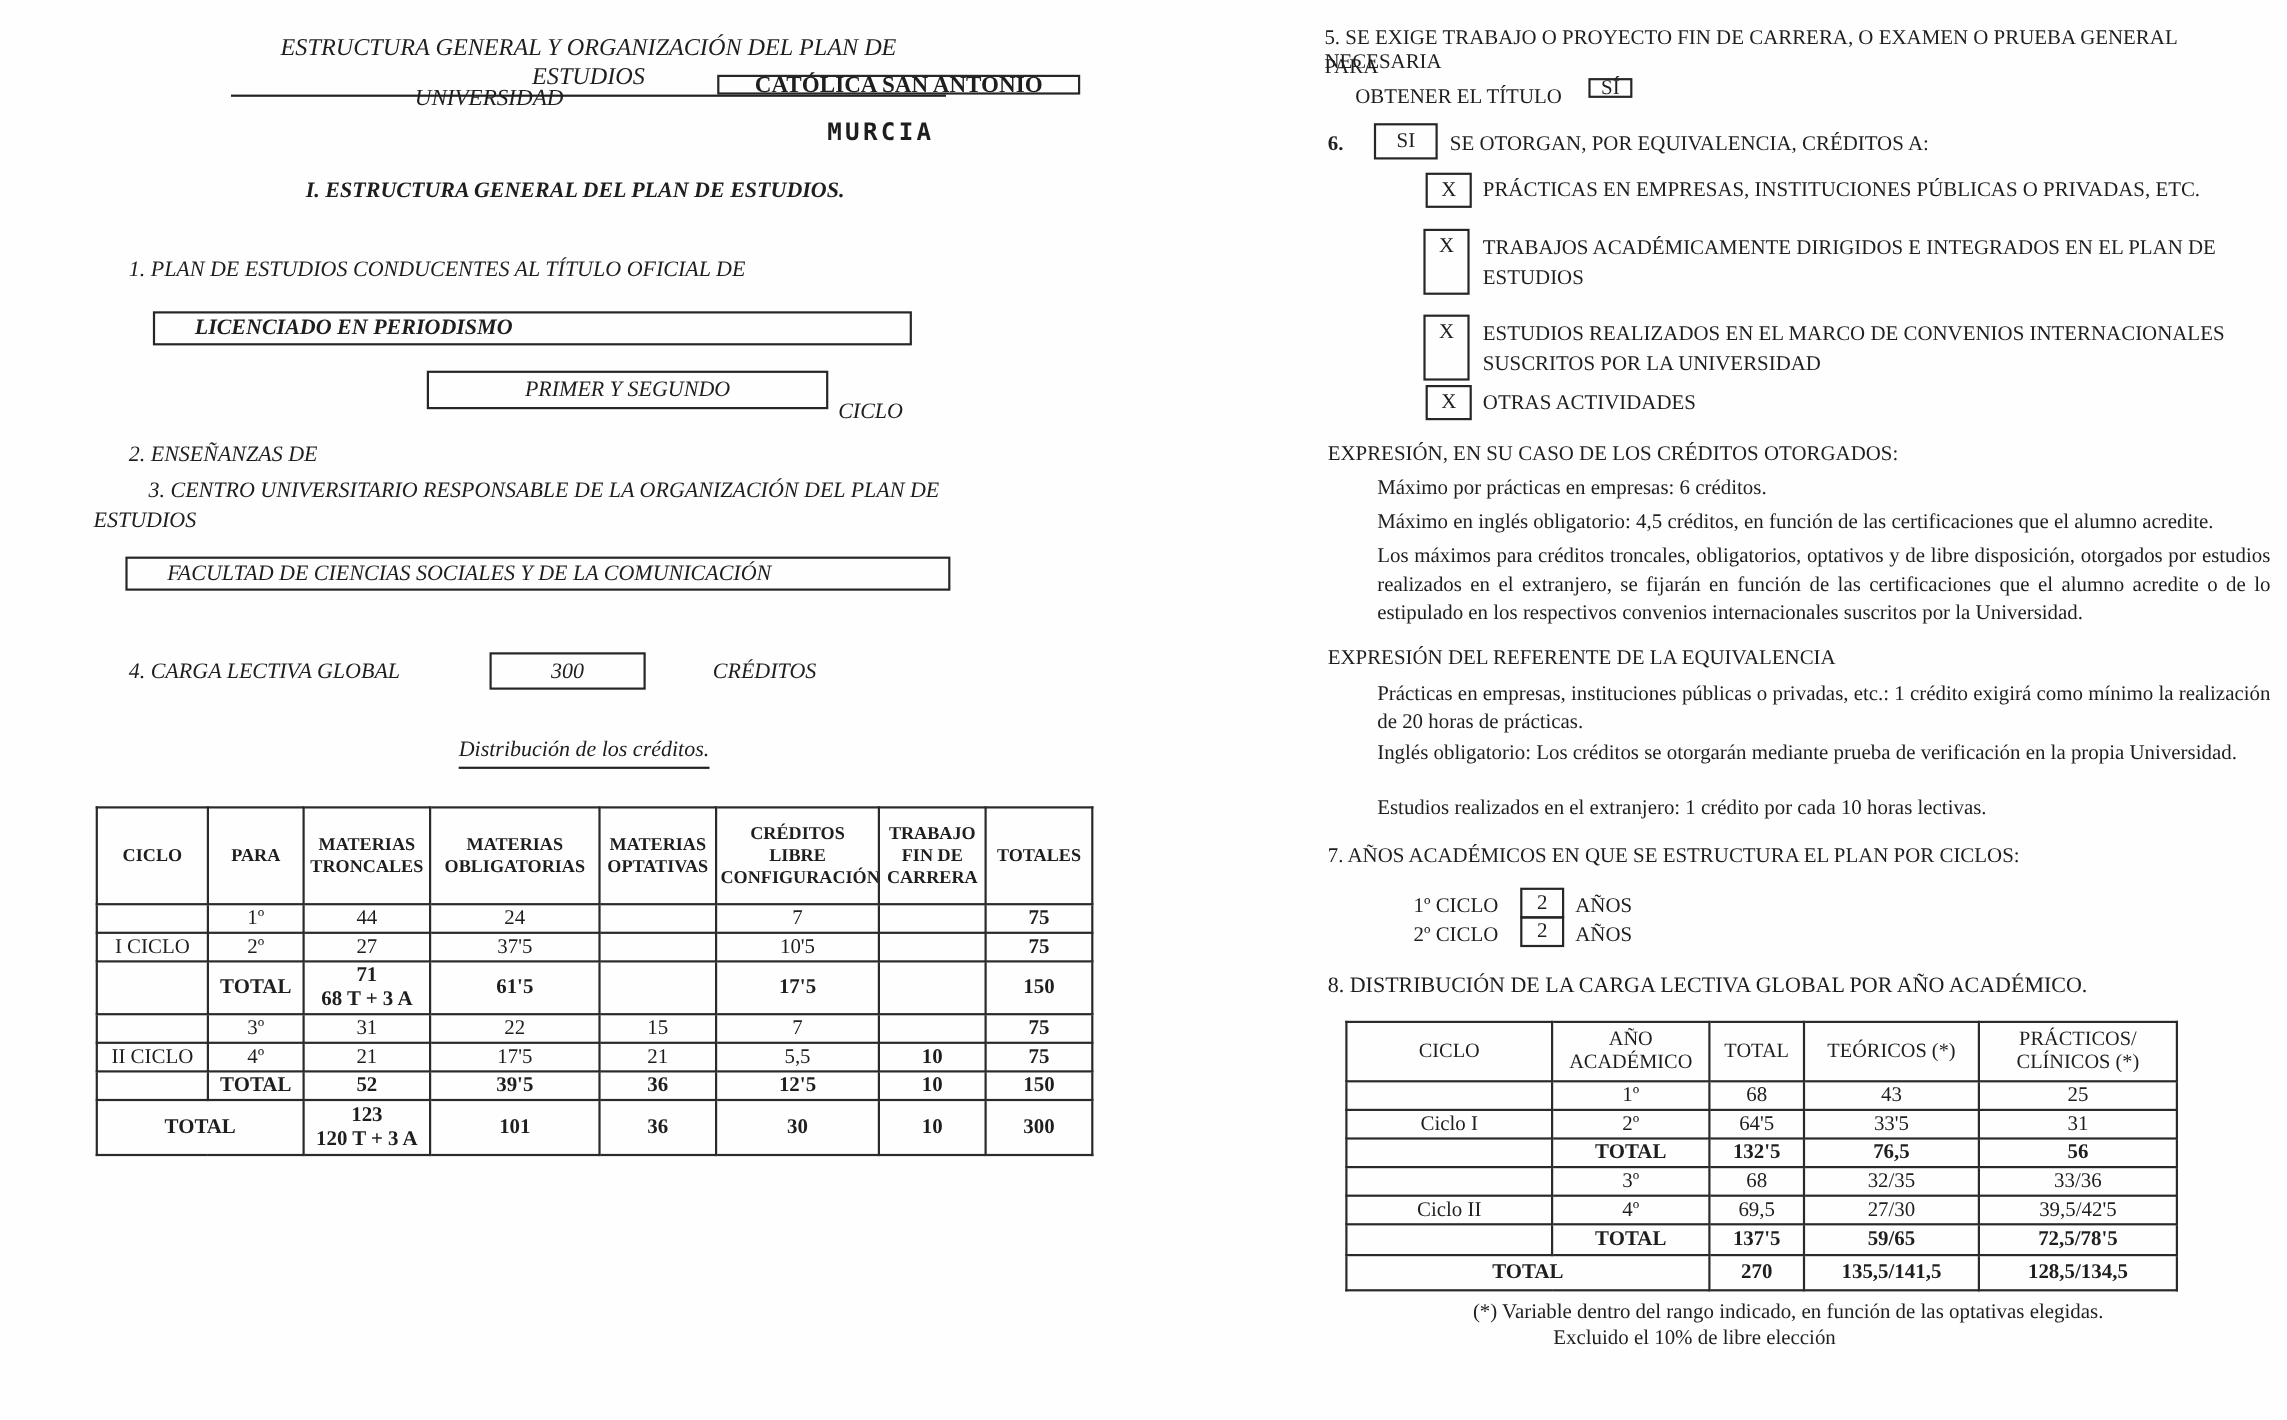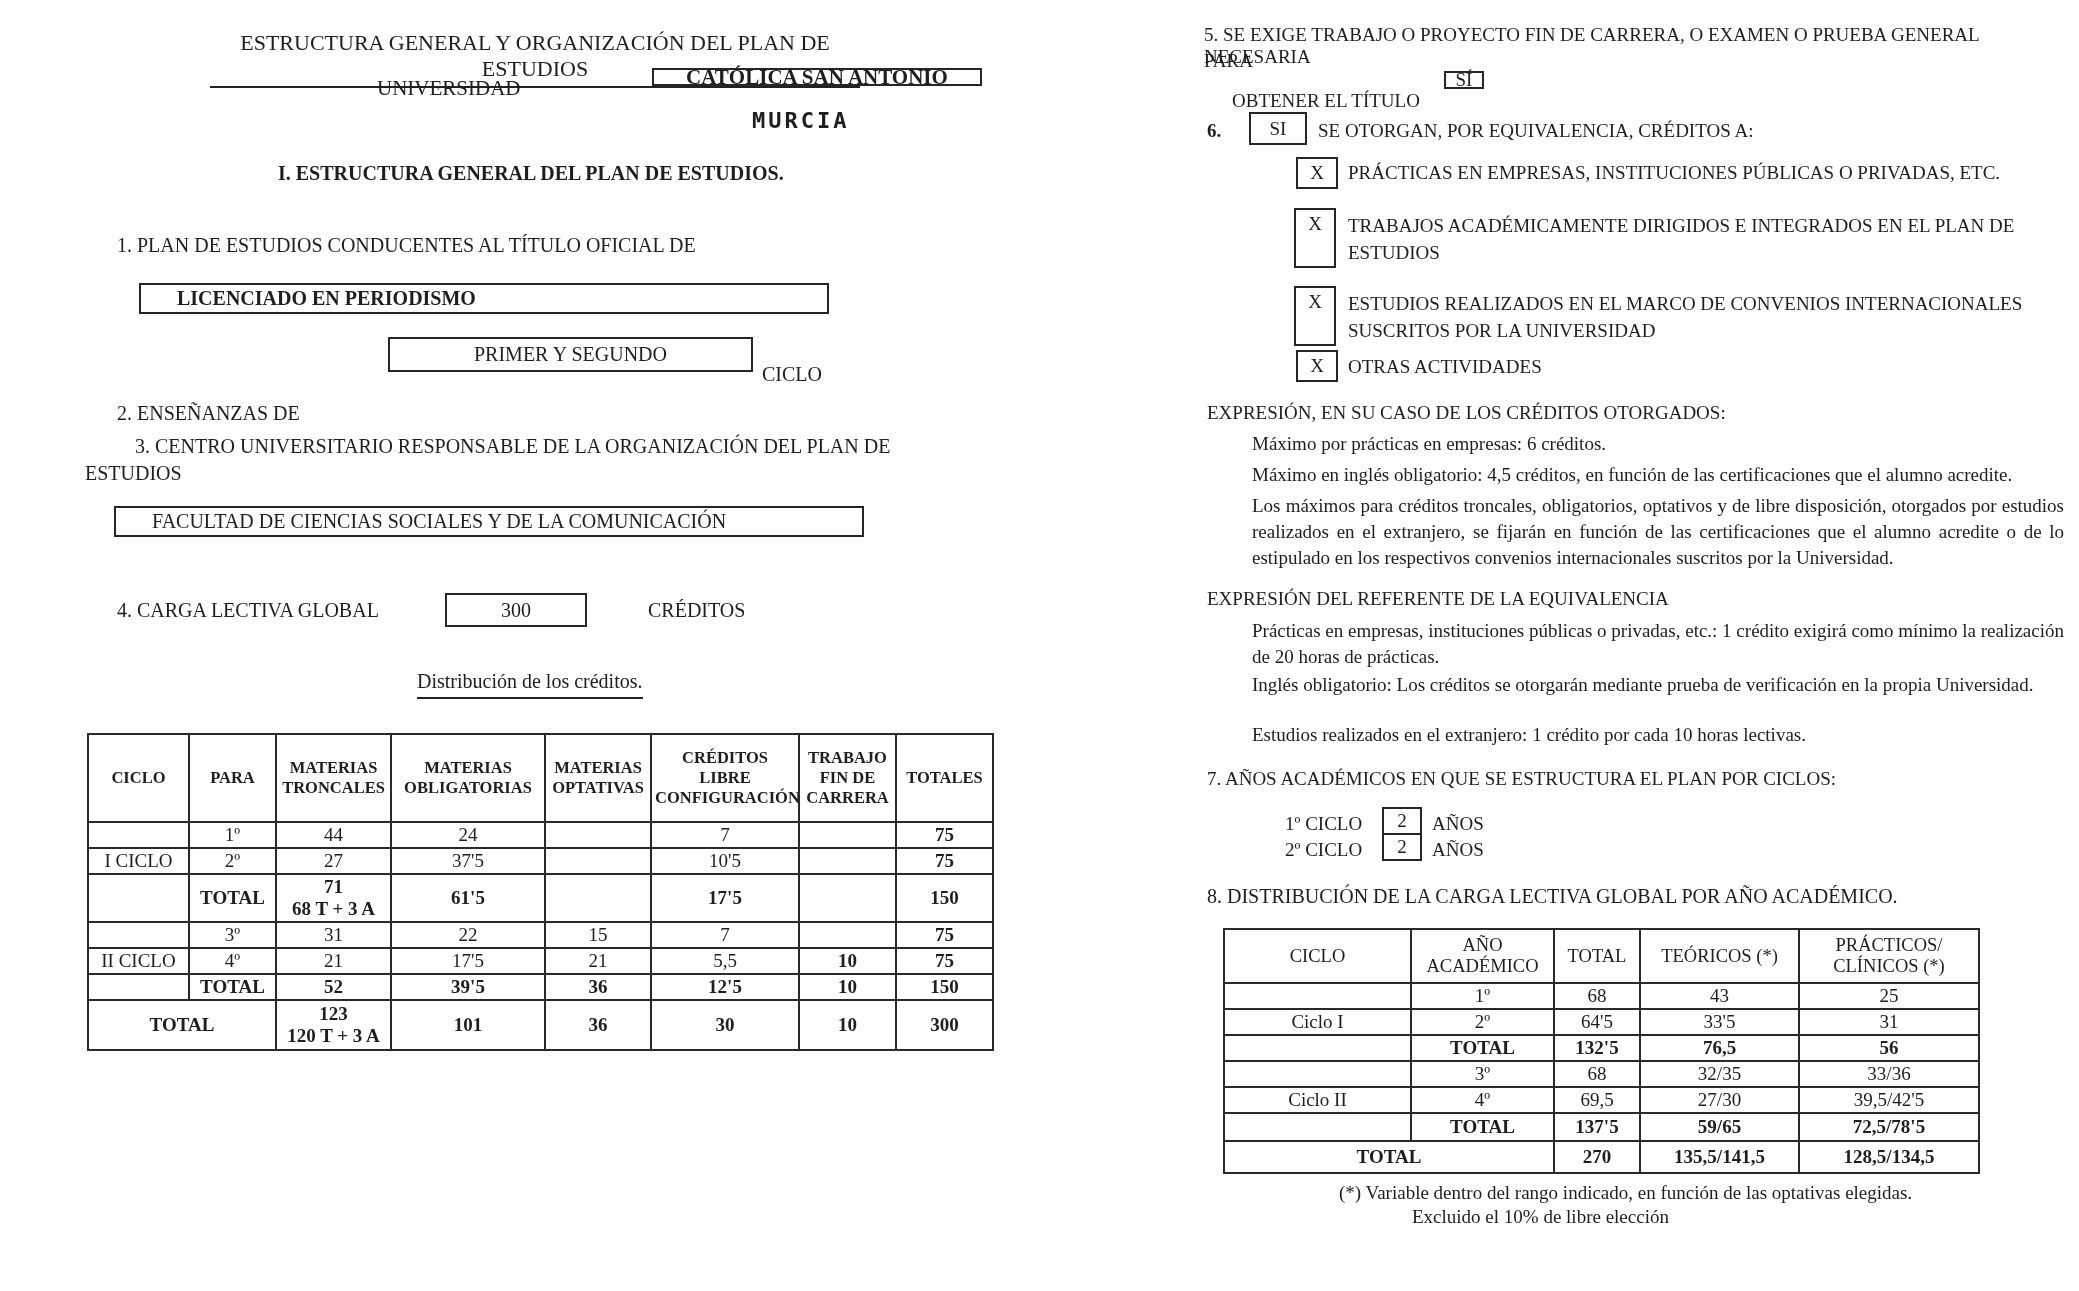--- a/index.html
+++ b/index.html
@@ -5,21 +5,21 @@
   html,body{margin:0;padding:0;background:#ffffff;}
   .doc{
     position:relative;
     width:2079px;height:1291px;
     background:#fefefe;
     font-family:"Liberation Serif","DejaVu Serif",serif;
     color:#1e1e1e;
     overflow:hidden;
   }
   .abs{position:absolute;}
-  .lp{font-size:20px;}
+  .lp{font-size:20px;font-style:italic;}
   .rp{font-size:19px;}
   .bold{font-weight:700;}
   .center{text-align:center;}
   .pre{white-space:pre-line;}
   .underl{border-bottom:2px solid #222;padding-bottom:4px;}
   .fbox{
     border:2px solid #262626;
     display:flex;align-items:center;justify-content:center;
     box-sizing:border-box;
   }
@@ -168,21 +168,21 @@
       <td>36</td>
       <td>30</td>
       <td>10</td>
       <td>300</td>
     </tr>
   </tbody>
     </table>
 
   <div class="abs rp" style="left:1204px;top:24px;width:866px;">5.  SE EXIGE TRABAJO O PROYECTO FIN DE CARRERA, O EXAMEN O PRUEBA GENERAL NECESARIA</div>
   <div class="abs rp" style="left:1204px;top:50px;">PARA</div>
-  <div class="abs rp" style="left:1232px;top:78px;margin-top:12px;">OBTENER EL TÍTULO</div>
+  <div class="abs rp" style="left:1232px;top:78px;">OBTENER EL TÍTULO</div>
   <div class="abs fbox rp" style="left:1444px;top:71px;width:40px;height:18px;">SÍ</div>
 
   <div class="abs rp bold" style="left:1207px;top:120px;">6.</div>
   <div class="abs fbox rp" style="left:1249px;top:112px;width:58px;height:33px;">SI</div>
   <div class="abs rp" style="left:1318px;top:120px;">SE OTORGAN, POR EQUIVALENCIA, CRÉDITOS A:</div>
 
   <div class="abs fbox rp" style="left:1296px;top:157px;width:42px;height:32px;">X</div>
   <div class="abs rp" style="left:1348px;top:162px;">PRÁCTICAS EN EMPRESAS, INSTITUCIONES PÚBLICAS O PRIVADAS, ETC.</div>
 
   <div class="abs fbox tall rp" style="left:1294px;top:208px;width:42px;height:60px;">X</div>

